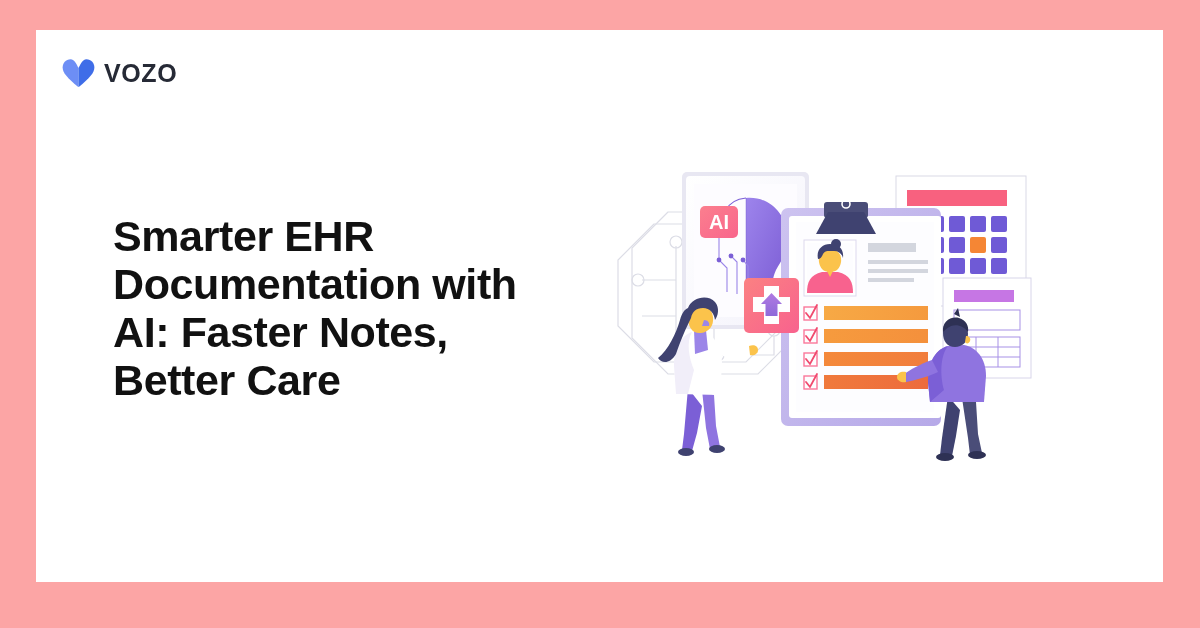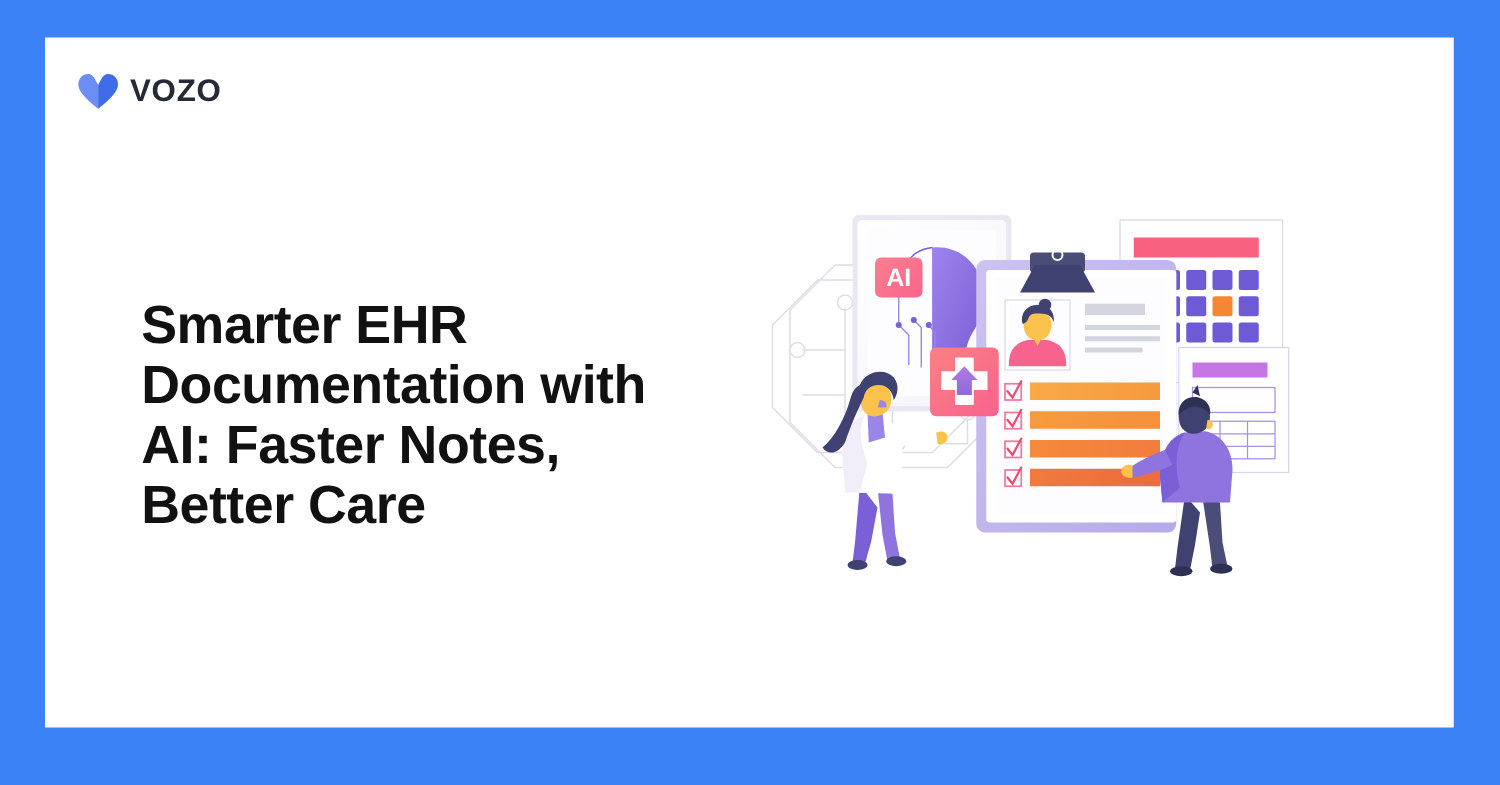--- a/index.html
+++ b/index.html
@@ -6,21 +6,21 @@
   html, body {
     width: 1200px; height: 628px;
     overflow: hidden;
     font-family: "Liberation Sans", sans-serif;
   }
   body { background: #130a7e; }
 
   .banner {
     position: relative;
     width: 1200px; height: 628px;
-    background: #3b82f6;
+    background: #fca5a5;
   }
 
   .card {
     position: absolute;
     left: 36px; top: 30px;
     width: 1127px; height: 552px;
     background: #ffffff;
   }
 
   
@@ -41,21 +41,20 @@
   .headline {
     position: absolute;
     left: 77px; top: 182px;
     width: 430px;
     font-size: 43px;
     font-weight: 700;
     line-height: 1.12;
     letter-spacing: -0.4px;
     color: #111111;
     font-family: "Liberation Sans", sans-serif;
-    margin-top: 24px;
   }
 
   
   .illustration {
     position: absolute;
     left: 560px; top: 120px;
     width: 460px; height: 320px; text-align: right;
   }
   .illustration svg { display: block; width: 100%; height: 100%; }
 </style>

